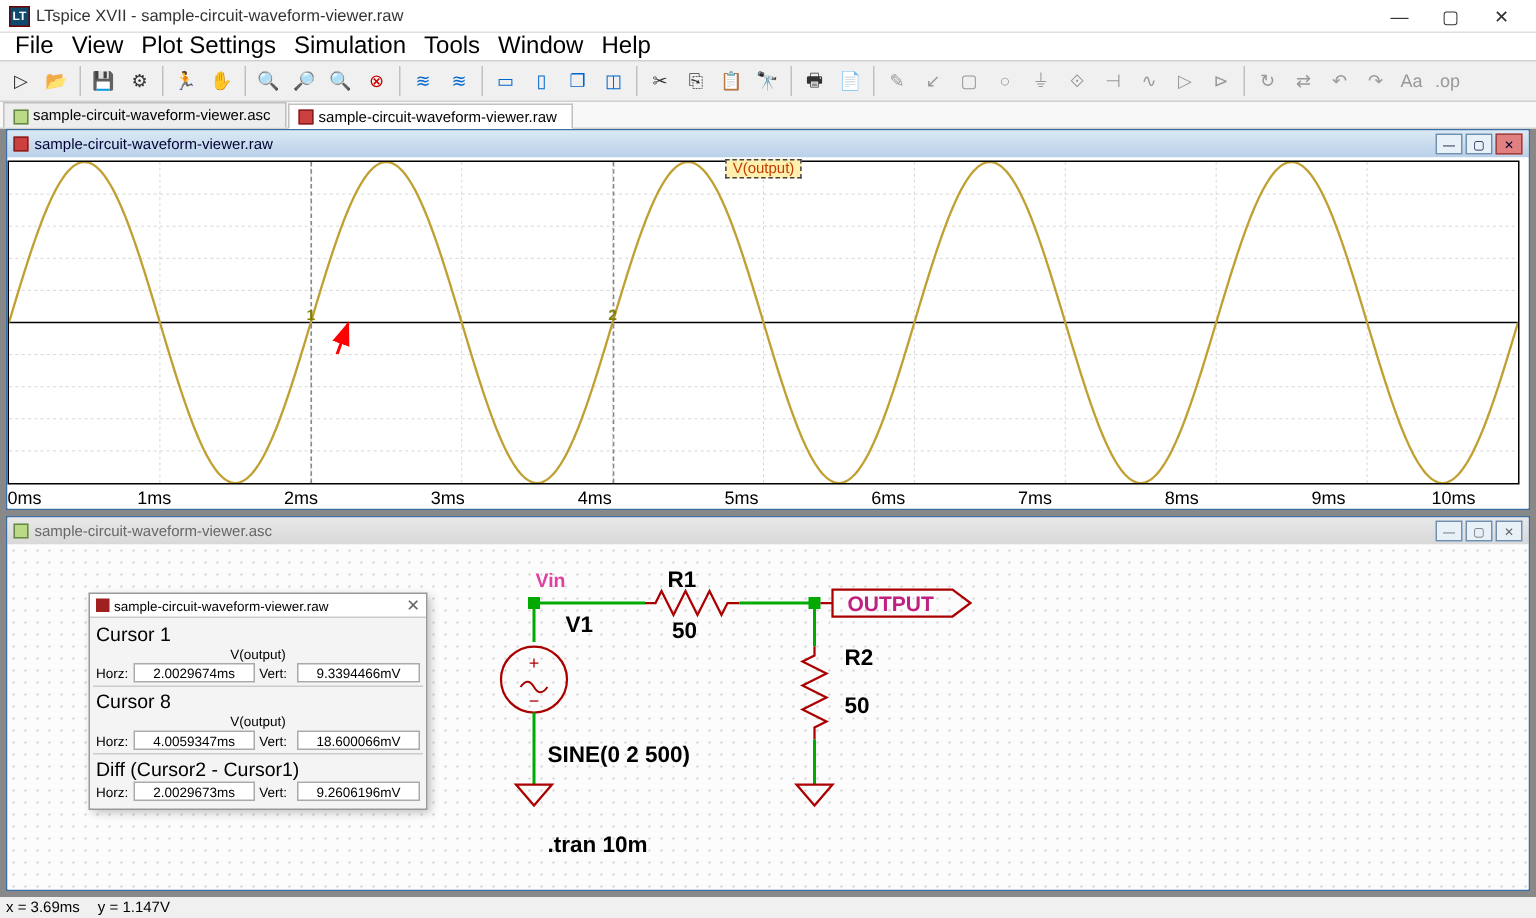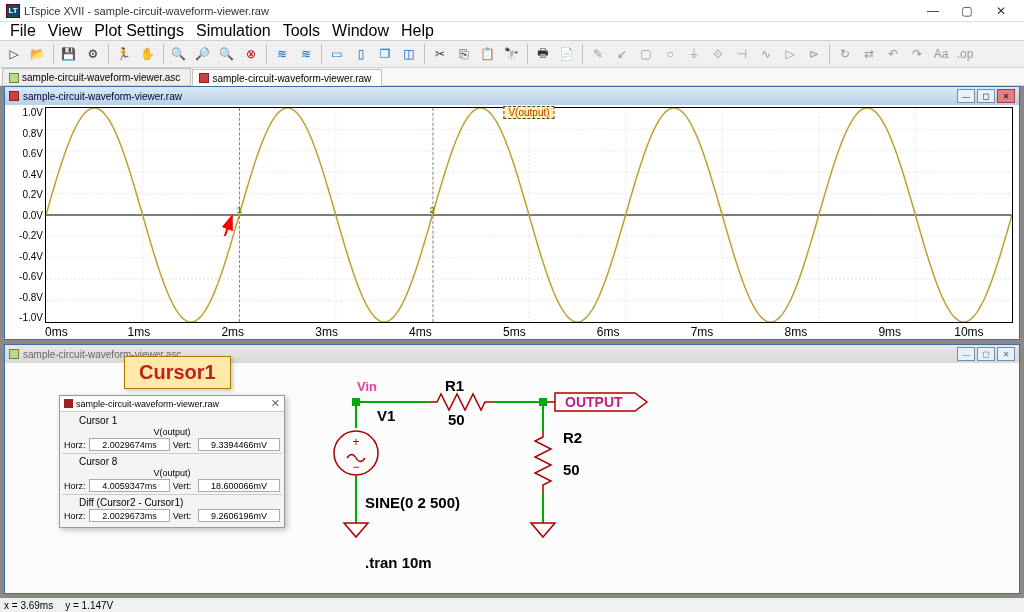--- a/index.html
+++ b/index.html
@@ -56,21 +56,21 @@
 
 .annot-box { position: absolute; background: #ffe9a8; border: 1px solid #aa7700; padding: 4px 14px; font-size: 20px; font-weight: bold; color: #c02020; box-shadow: 2px 2px 4px rgba(0,0,0,.2); z-index:5; }
 .arrow { stroke: #ff0000; stroke-width: 2; fill: #ff0000; }
 
 
 .popup { position: absolute; left: 54px; top: 32px; width: 226px; background: #f4f4f4; border: 1px solid #999; box-shadow: 2px 2px 6px rgba(0,0,0,.25); font-size: 9px; }
 .popup-title { height: 16px; background: #fff; display: flex; align-items: center; padding: 0 4px; border-bottom: 1px solid #ccc; font-size: 9px; }
 .popup-title .spacer { flex:1; }
 .popup-close { font-size: 11px; color:#666; }
 .popup-body { padding: 2px 4px 4px; }
-.popup-section { font-size: 10px; margin: 1px 15px; }
+.popup-section { font-size: 13px; margin: 1px 0; }
 .popup-header { text-align: center; font-size: 9px; margin: 0 0 1px; }
 .popup-row { display: flex; align-items: center; gap: 3px; margin: 1px 0; }
 .popup-row .lbl { width: 26px; }
 .popup-row .val { flex: 1; background: #fff; border: 1px solid #aaa; padding: 0 12px; height: 13px; line-height: 13px; }
 .popup hr { border: none; border-top: 1px solid #ccc; margin: 2px -2px; }
 
 
 .schem-svg { position: absolute; inset: 0; }
 
 .statusbar { position: absolute; left: 0; right: 0; bottom: 0; height: 14px; font-size: 10px; padding: 0 4px; background: #f0f0f0; display: flex; align-items: center; gap: 12px; }
@@ -164,33 +164,20 @@
   <div class="child wave-window">
     <div class="child-title">
       <span class="ticon raw" style="width:10px;height:10px;margin-right:4px"></span>
       <span>sample-circuit-waveform-viewer.raw</span>
       <span class="spacer"></span>
       <div class="child-wbtn">—</div>
       <div class="child-wbtn">▢</div>
       <div class="child-wbtn" style="background:#e08080;border-color:#a04040">✕</div>
     </div>
     <div class="wave-body">
-      <div class="yaxis">
-        <span>1.0V</span>
-        <span>0.8V</span>
-        <span>0.6V</span>
-        <span>0.4V</span>
-        <span>0.2V</span>
-        <span>0.0V</span>
-        <span>-0.2V</span>
-        <span>-0.4V</span>
-        <span>-0.6V</span>
-        <span>-0.8V</span>
-        <span>-1.0V</span>
-      </div>
       <div class="plot">
         <div class="trace-label">V(output)</div>
         <div class="plot-grid">
           <svg id="wavesvg" viewBox="0 0 960 218" preserveAspectRatio="none" style="width:100%;height:100%;display:block">
 
             <g stroke="#ccc" stroke-dasharray="2,2" stroke-width="0.5">
               <line x1="0" y1="21.8" x2="960" y2="21.8"></line>
                 <line x1="0" y1="43.6" x2="960" y2="43.6"></line>
                 <line x1="0" y1="65.4" x2="960" y2="65.4"></line>
                 <line x1="0" y1="87.2" x2="960" y2="87.2"></line>
@@ -338,20 +325,19 @@
 
   <svg style="position:absolute;inset:0;pointer-events:none;z-index:4">
     <defs>
         <marker id="ah" markerWidth="8" markerHeight="8" refX="7" refY="3" orient="auto">
           <path d="M0,0 L8,3 L0,6 Z" fill="#ff0000"></path>
         </marker>
       </defs>
     <line class="arrow" x1="180" y1="274" x2="232" y2="130" marker-end="url(#ah)"></line>
     <line class="arrow" x1="428" y1="274" x2="426" y2="130" marker-end="url(#ah)"></line>
   </svg>
-  <div class="annot-box" style="left:124px;top:270px">Cursor1</div>
 
 </div>
 
 <div class="statusbar">
   <span>x = 3.69ms</span>
   <span>y = 1.147V</span>
 </div>
 
 </body></html>

